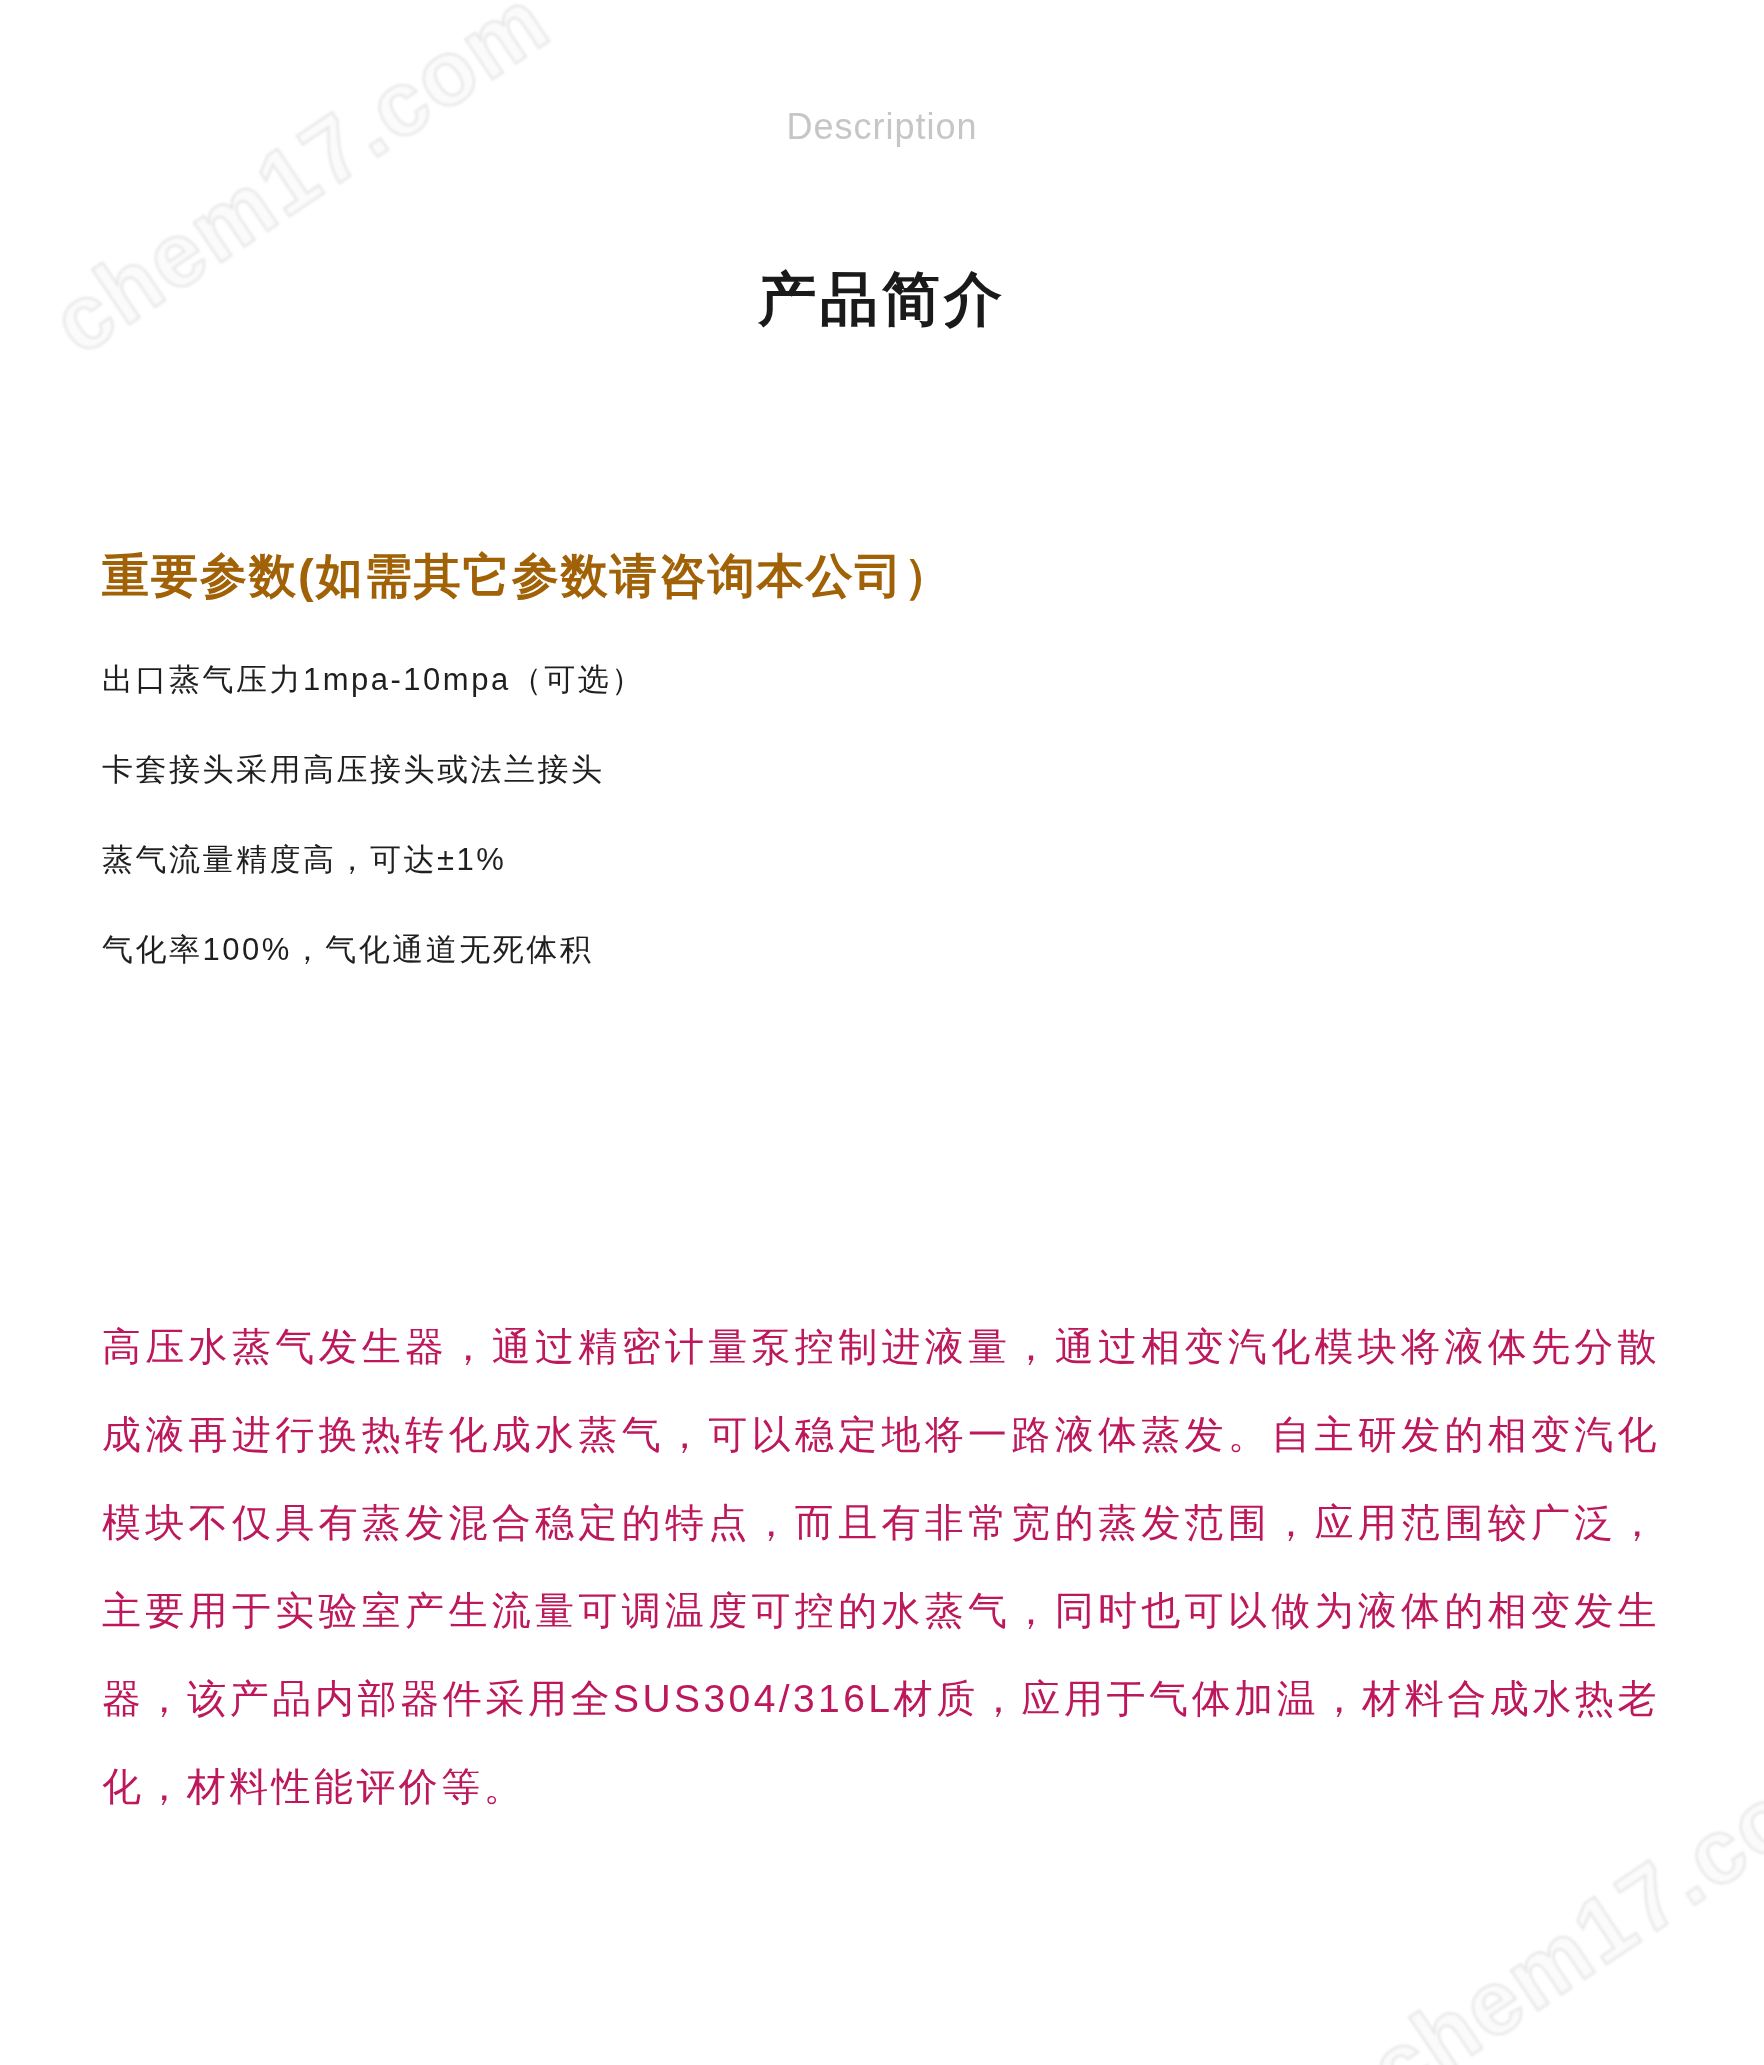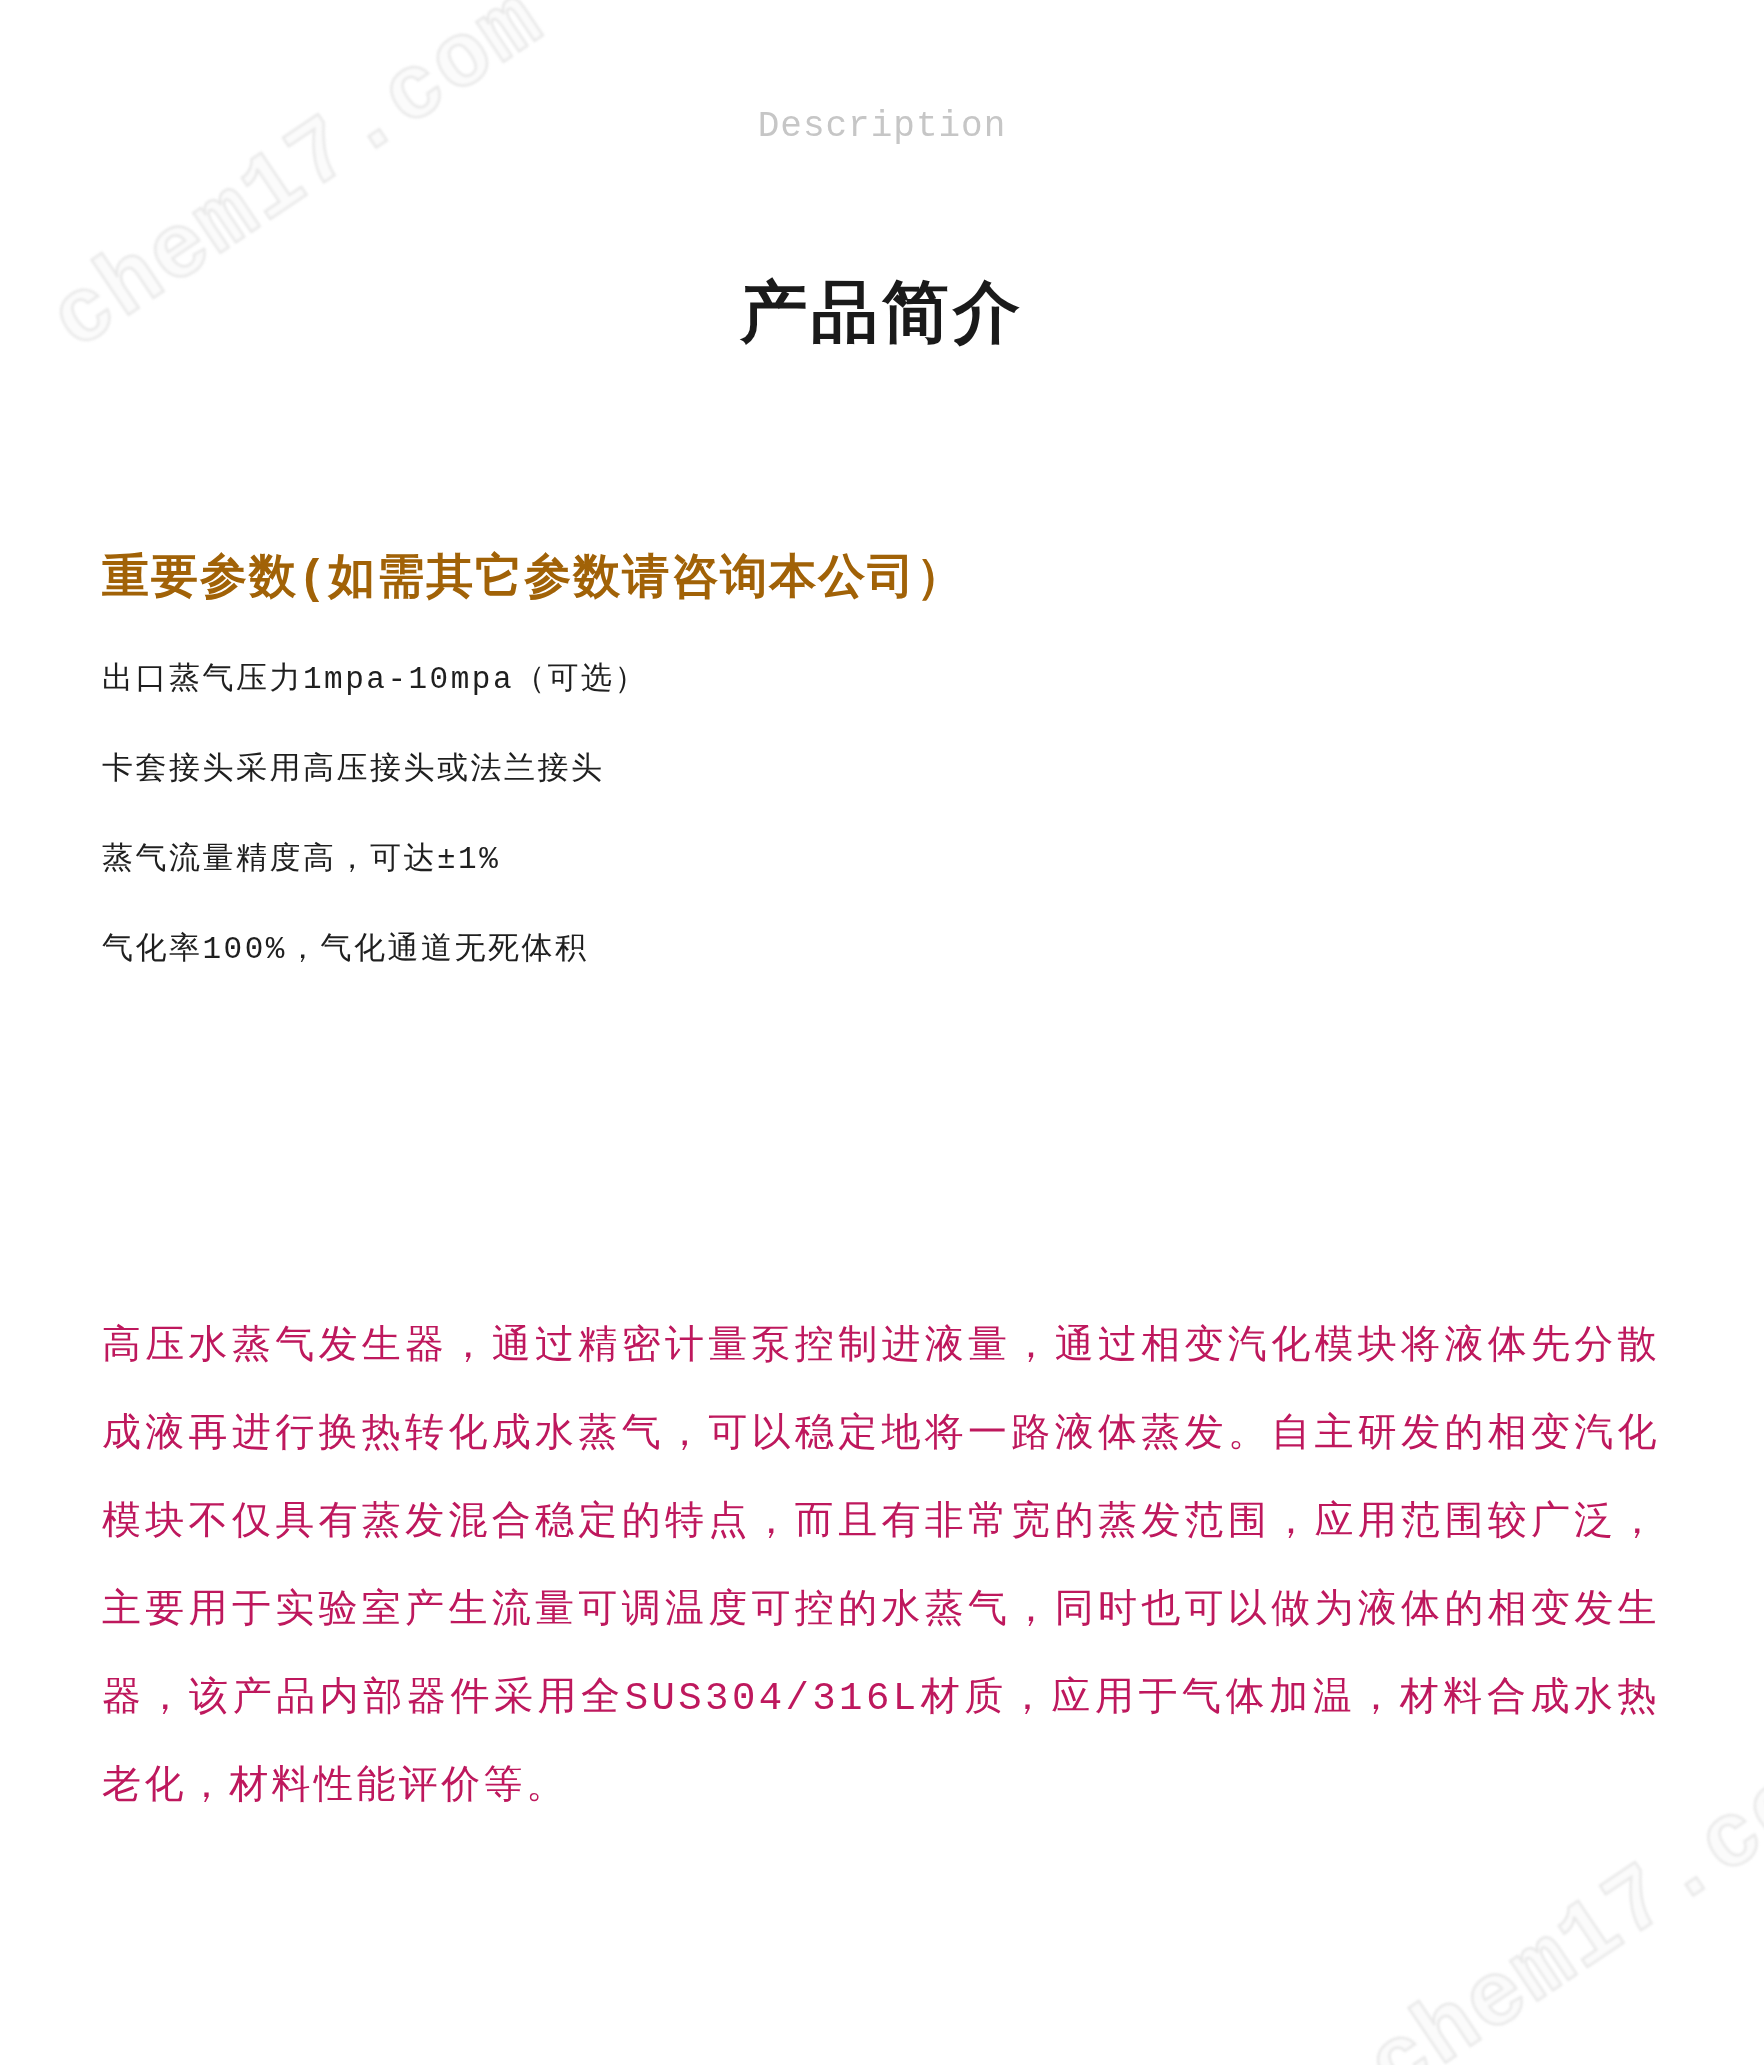--- a/index.html
+++ b/index.html
@@ -2,21 +2,21 @@
 <html><head>
 <meta charset="utf-8">
 <style>
   html, body { margin: 0; padding: 0; background: #ffffff; }
   .page {
     position: relative;
     width: 1764px;
     height: 2065px;
     background: #ffffff;
     overflow: hidden;
-    font-family: Liberation Mono, monospace;
+    font-family: Liberation Sans, sans-serif;
     color: #1f1f1f;
   }
 
   
   .watermark {
     position: absolute;
     font-size: 90px;
     font-weight: 700;
     letter-spacing: 2.9px;
     color: #fbfbfb;
@@ -41,21 +41,21 @@
     letter-spacing: 1px;
     color: #c6c6c6;
   }
 
   .page-title {
     position: absolute;
     top: 222px;
     left: 0;
     width: 100%;
     text-align: center;
-    font-size: 67px;
+    font-size: 58px;
     font-weight: 700;
     letter-spacing: 3.9px;
     color: #1a1a1a;
   }
 
   .section-heading {
     position: absolute;
     top: 506px;
     left: 102px;
     font-size: 47px;

